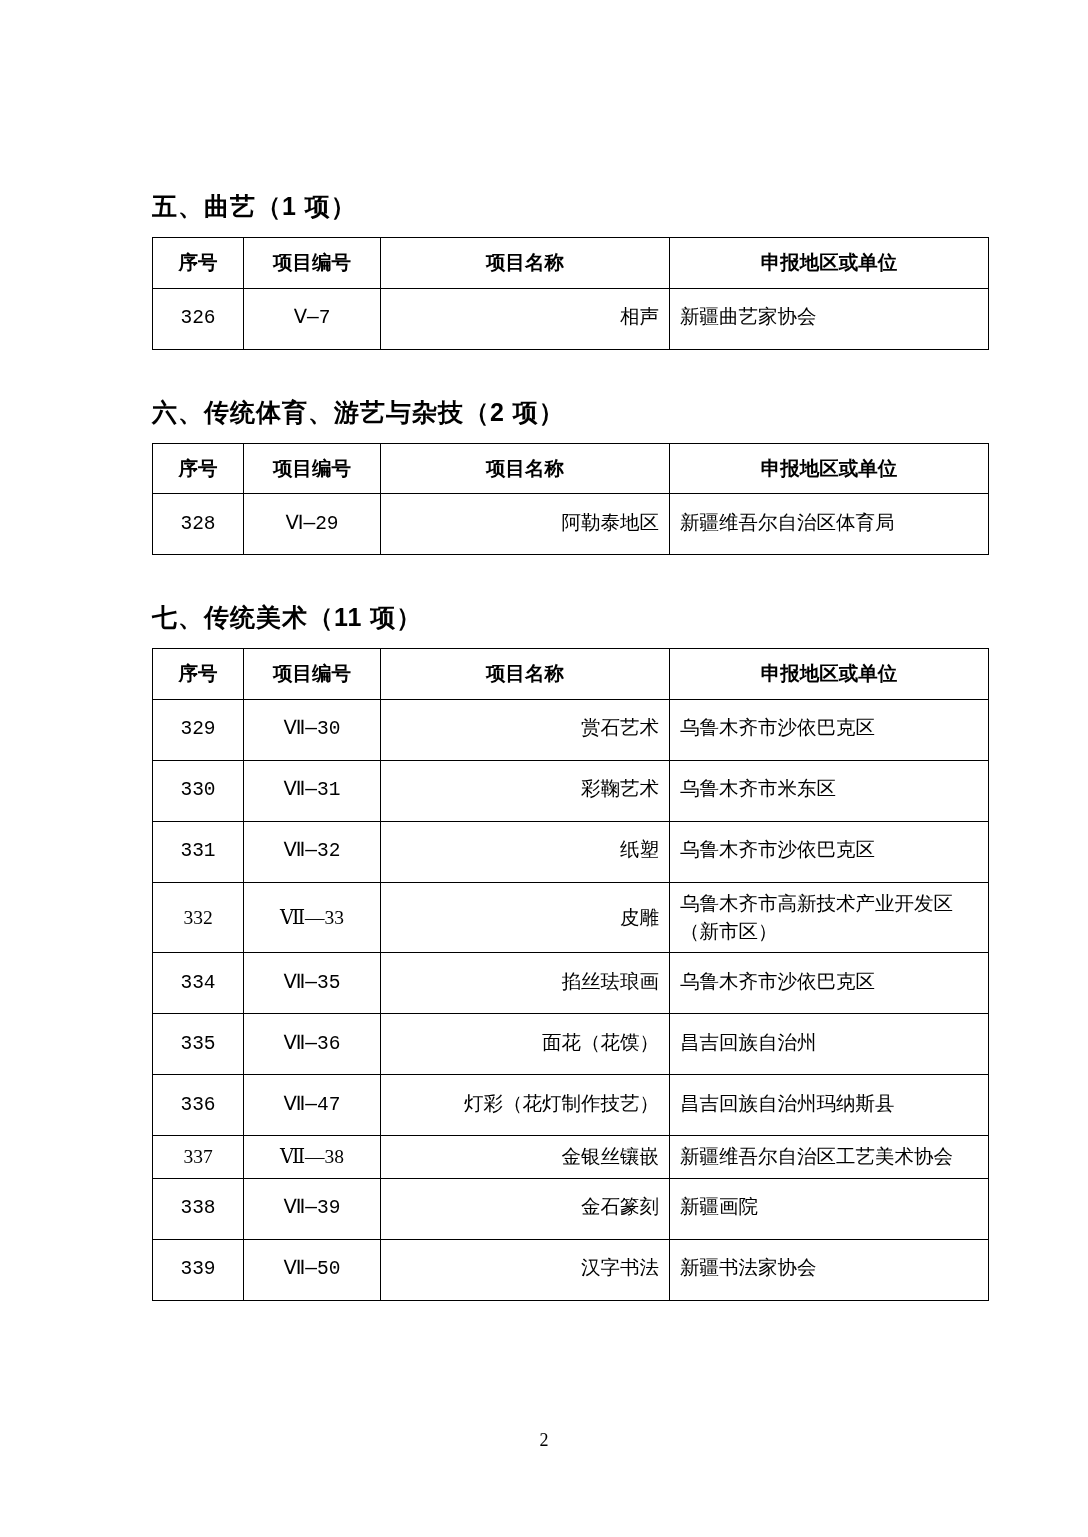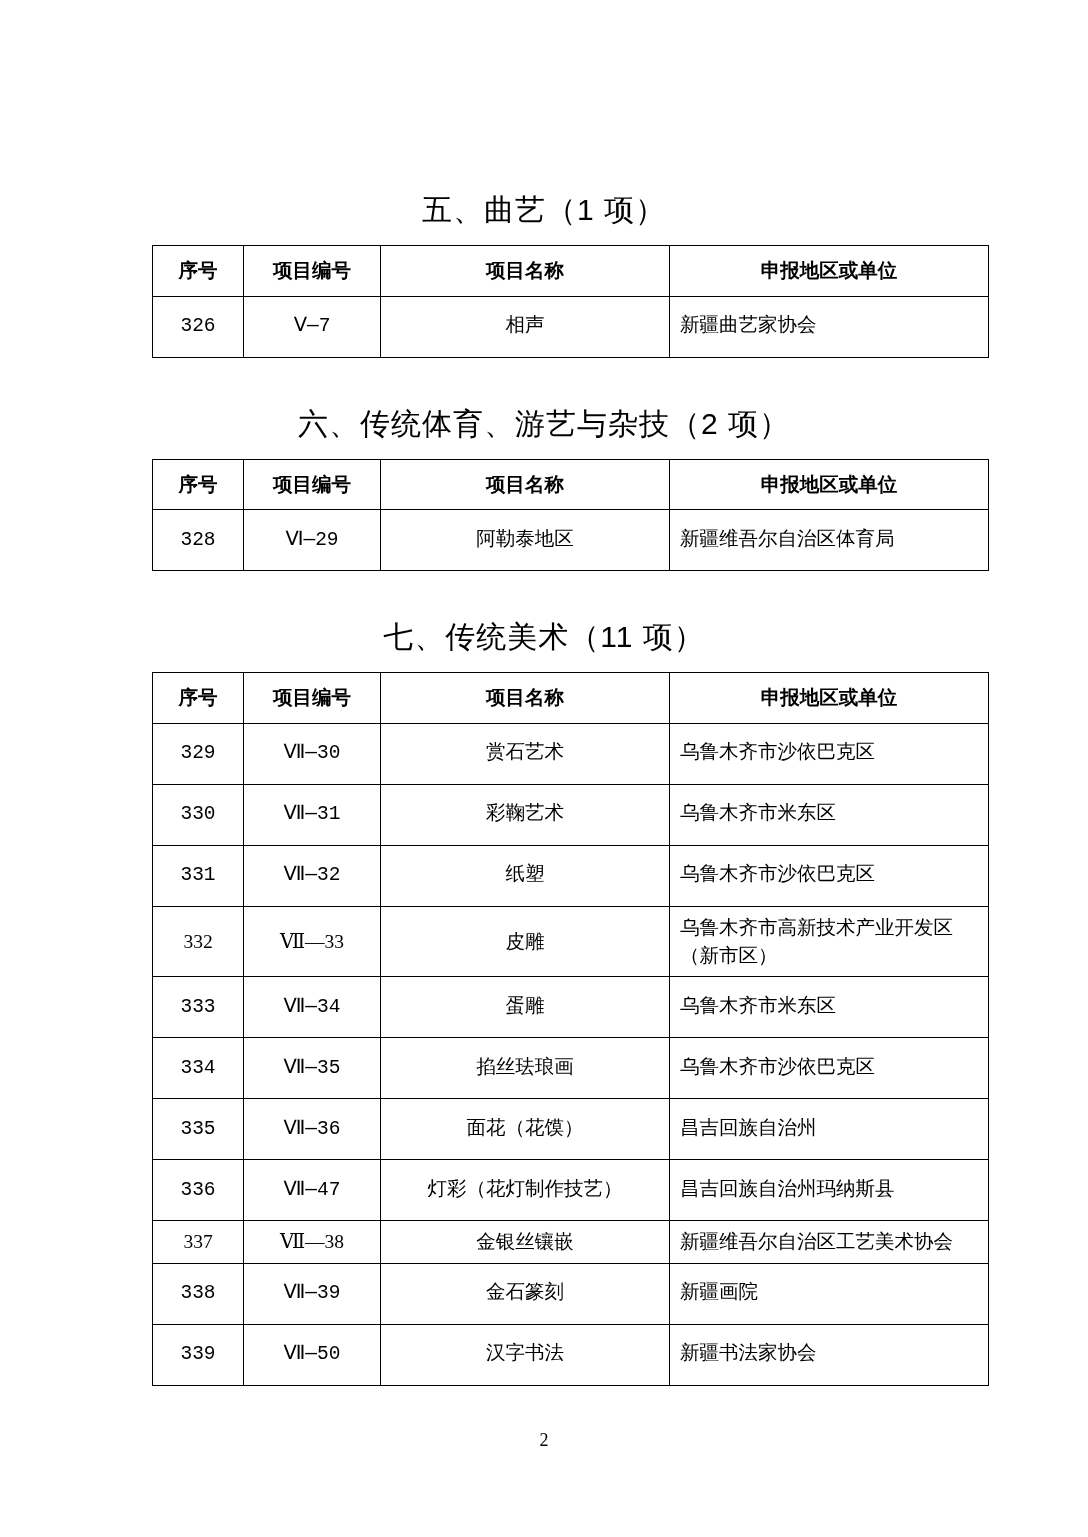--- a/index.html
+++ b/index.html
@@ -18,23 +18,23 @@
     width: 1088px;
     height: 1537px;
     box-sizing: border-box;
     padding: 190px 152px 0 152px;
     position: relative;
   }
   .section {
     margin-bottom: 34px;
   }
   .section-title {
-    text-align: center;
-    font-size: 30px;
-    font-weight: normal;
+    text-align: left;
+    font-size: 25px;
+    font-weight: bold;
     letter-spacing: 1px;
     margin: 0 0 14px 0;
     font-family: "Liberation Sans", "DejaVu Sans", sans-serif;
   }
   table.doc-table {
     border-collapse: collapse;
     width: 784px;
     margin: 4px auto;
     table-layout: fixed;
     padding-left: 48px;
@@ -48,21 +48,21 @@
   }
   table.doc-table th {
     text-align: center;
     font-weight: bold;
     font-family: "Liberation Sans", "DejaVu Sans", sans-serif;
     font-size: 19.5px;
     padding: 11px 6px;
   }
   .col-no    { width: 78px;  text-align: center; }
   .col-code  { width: 124px; text-align: center; }
-  .col-name  { width: 276px; text-align: center; }
+  .col-name  { width: 276px; text-align: right; }
   .col-unit  { width: 306px; text-align: left; }
   td.col-no, td.col-code { text-align: center; }
   .row-tall td { height: 46px; font-family: Liberation Mono, monospace; }
   .page-number {
     position: absolute;
     bottom: 86px;
     left: 0;
     width: 100%;
     text-align: center;
     font-size: 18px;
@@ -149,26 +149,20 @@
           <td class="col-name">纸塑</td>
           <td class="col-unit">乌鲁木齐市沙依巴克区</td>
         </tr>
         <tr>
           <td class="col-no">332</td>
           <td class="col-code">Ⅶ—33</td>
           <td class="col-name">皮雕</td>
           <td class="col-unit">乌鲁木齐市高新技术产业开发区（新市区）</td>
         </tr>
         <tr class="row-tall">
-          <td class="col-no">333</td>
-          <td class="col-code">Ⅶ—34</td>
-          <td class="col-name">蛋雕</td>
-          <td class="col-unit">乌鲁木齐市米东区</td>
-        </tr>
-        <tr class="row-tall">
           <td class="col-no">334</td>
           <td class="col-code">Ⅶ—35</td>
           <td class="col-name">掐丝珐琅画</td>
           <td class="col-unit">乌鲁木齐市沙依巴克区</td>
         </tr>
         <tr class="row-tall">
           <td class="col-no">335</td>
           <td class="col-code">Ⅶ—36</td>
           <td class="col-name">面花（花馍）</td>
           <td class="col-unit">昌吉回族自治州</td>

